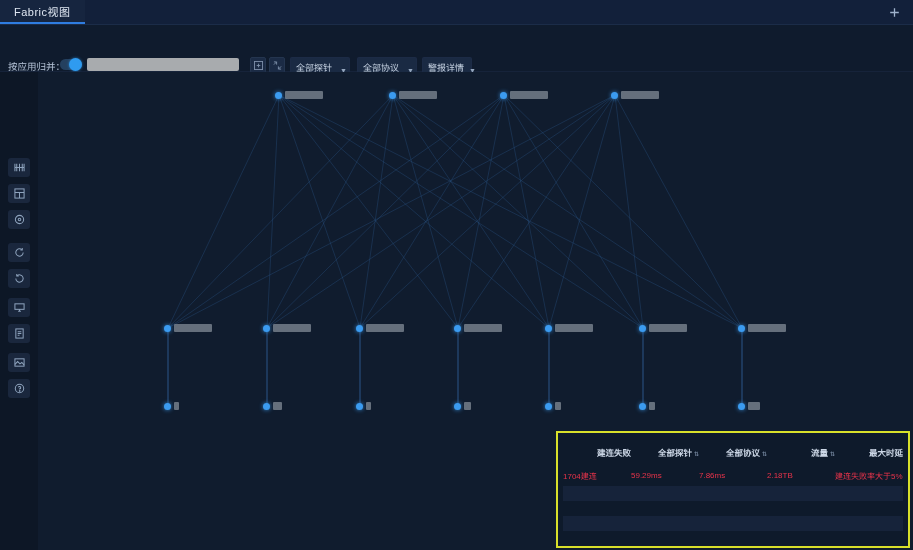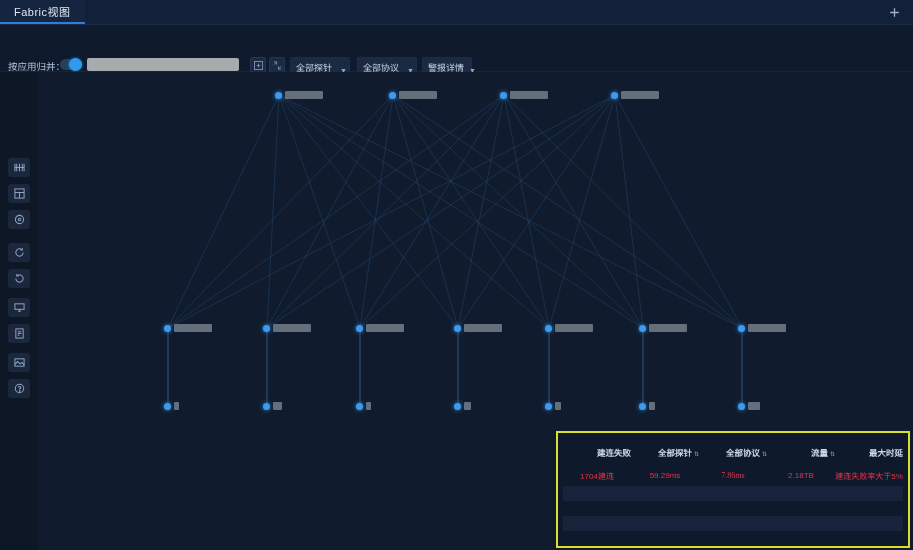--- a/index.html
+++ b/index.html
@@ -121,21 +121,21 @@
     background: #0e1a2b; border: 2px solid #d8e02a;
   }
   .panel-inner { position: absolute; inset: 5px; }
   table.dt { width: 100%; border-collapse: collapse; table-layout: fixed; }
   table.dt th {
     font-size: 8.5px; font-weight: bold; color: #ccd7e6;
     padding: 8px 0 7px; text-align: right; white-space: nowrap;
   }
   table.dt th .sorter { font-size: 6px; color: #6f8099; margin-left: 2px; }
   table.dt td {
-    font-size: 8px; color: #e8334a; text-align: center;
+    font-size: 8px; color: #e8334a; text-align: left;
     padding: 5px 0; white-space: nowrap;
   }
   table.dt tr.blank td { padding: 0; height: 15px; }
   tr.stripe { background: #16233a; }
 </style>
 </head>
 <body>
 
 <div id="app">
 
@@ -377,21 +377,21 @@
               <th><span>全部探针</span><span class="sorter">⇅</span></th>
               <th><span>全部协议</span><span class="sorter">⇅</span></th>
               <th><span>流量</span><span class="sorter">⇅</span></th>
               <th><span>最大时延</span></th>
             </tr>
         </thead>
         <tbody id="body-rows">
             <tr>
               <td style="color: rgb(232, 51, 74);">1704建连</td>
               <td style="color: rgb(232, 51, 74);">59.29ms</td>
-              <td style="color: rgb(232, 51, 74); font-family: Liberation Serif, serif;">7.86ms</td>
+              <td style="color: rgb(232, 51, 74);">7.86ms</td>
               <td style="color: rgb(232, 51, 74);">2.18TB</td>
               <td style="color: rgb(232, 51, 74);">建连失败率大于5%</td>
             </tr>
             <tr class="blank stripe">
               <td colspan="5"></td>
             </tr>
             <tr class="blank">
               <td colspan="5"></td>
             </tr>
             <tr class="blank stripe">

